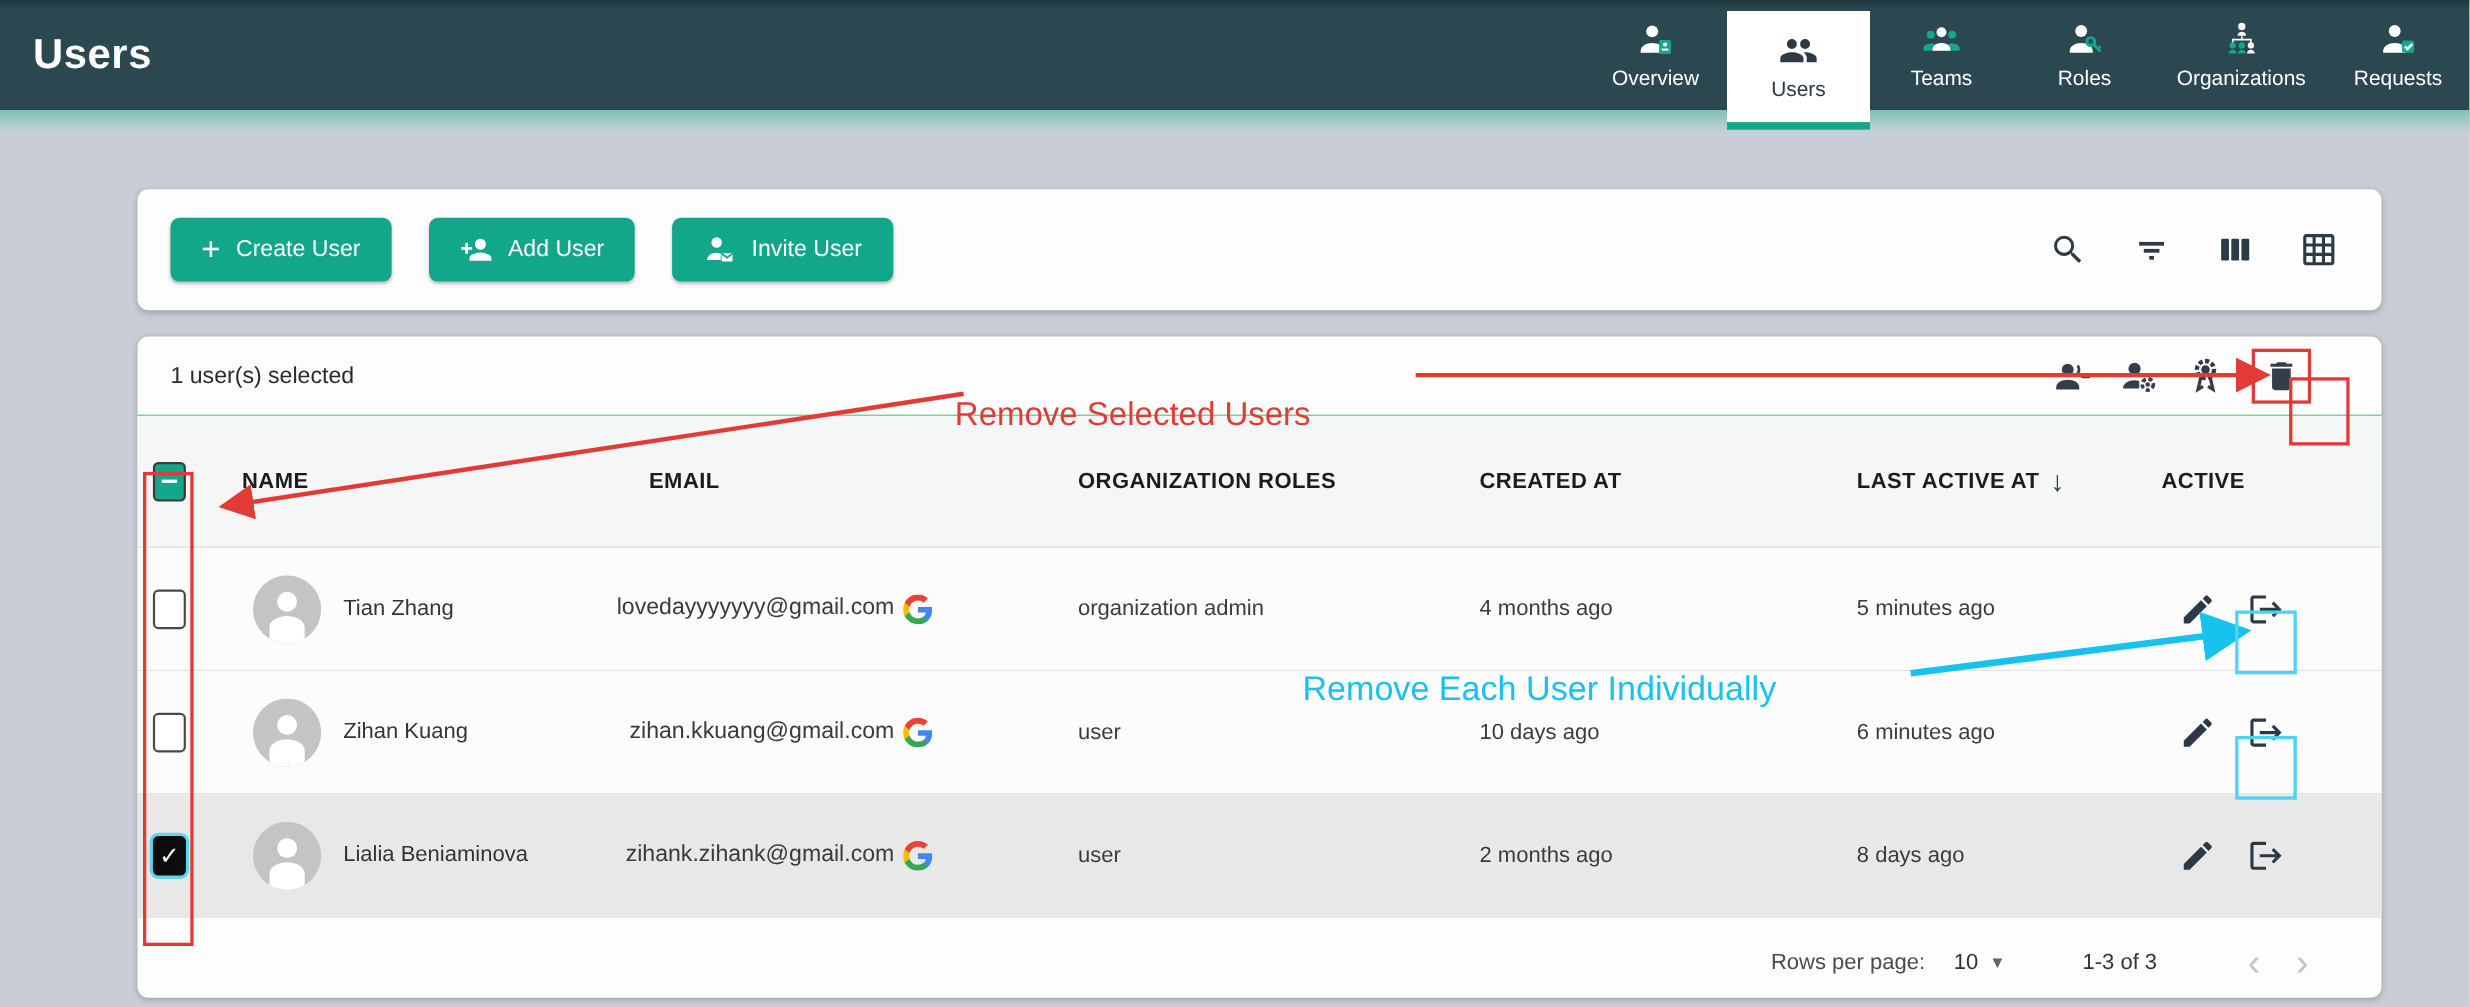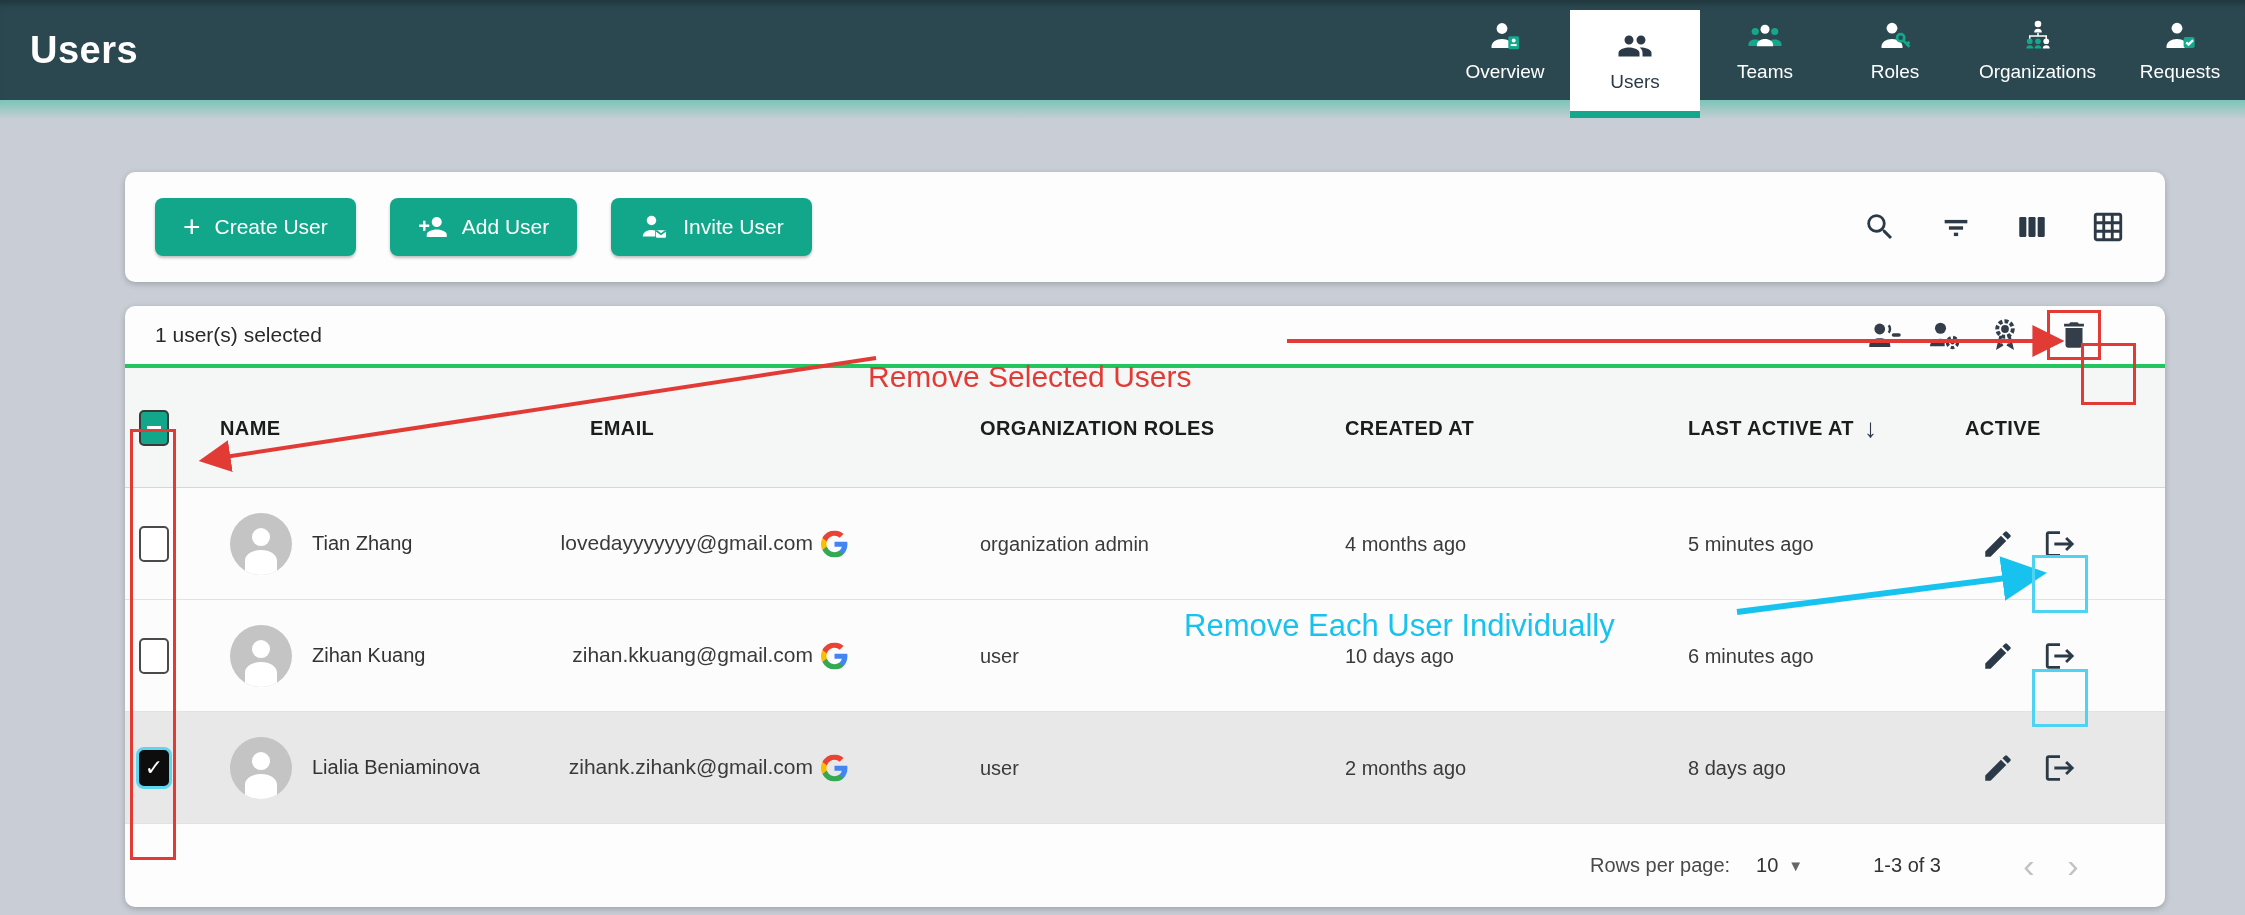--- a/index.html
+++ b/index.html
@@ -28,22 +28,22 @@
     font-family:"Liberation Sans",sans-serif; margin-right:34px; cursor:pointer;
     box-shadow:0 2px 3px rgba(0,0,0,.25); }
   .btn .plus-glyph { font-size:30px; font-weight:400; line-height:1; }
   .btn svg { width:30px; height:30px; }
   .toolbar-icons { margin-left:auto; display:flex; align-items:center; gap:42px; padding-right:10px; }
   .toolbar-icons svg { width:34px; height:34px; cursor:pointer; }
 
   .table-card { top:306px; height:601px; }
 
   
-  .selbar { height:62px; display:flex; align-items:center; padding:0 30px;
-    border-bottom:4px solid #22c55e; }
+  .selbar { height:72px; display:flex; align-items:center; padding:0 30px;
+    border-bottom:1px solid #22c55e; }
   .selbar-text { font-size:21px; color:#2a2a2a; }
   .selbar-icons { margin-left:auto; display:flex; align-items:center; gap:24px; padding-right:34px; }
   .selbar-icons svg { width:36px; height:36px; cursor:pointer; }
   .trash-wrap { border:3px solid #e23b36; padding:5px 7px; display:flex; align-items:center; }
 
   
   .thead { position:relative; height:120px; background:#f5f6f6; border-bottom:1px solid #d6d6d6; }
   .trow { position:relative; height:112px; background:#fcfcfc; border-bottom:1px solid #e2e2e2; }
   .trow.selected { background:#e8e8e8; }
   .cell { position:absolute; top:50%; transform:translateY(-50%); font-size:20px; color:#3b3b3b; }
@@ -64,21 +64,21 @@
     display:flex; align-items:center; justify-content:center; cursor:pointer; }
   .cbx.indeterminate { background:#12a78a; border-color:#3a3a3a; }
   .cbx.indeterminate::after { content:""; width:14px; height:3px; background:#ffffff; }
   .cbx.checked { background:#0d0d0d; border-color:#0d0d0d; color:#fff; font-size:22px;
     box-shadow:0 0 0 3px #5fd6f0; }
 
   .avatar { width:62px; height:62px; }
 
   
   .tfoot { height:82px; display:flex; align-items:center; justify-content:flex-end;
-    padding-right:70px; gap:0; font-size:20px; color:#4a4a4a; }
+    padding-right:50px; gap:0; font-size:20px; color:#4a4a4a; }
   .rpp-label { margin-right:26px; }
   .rpp-select { display:flex; align-items:center; gap:10px; cursor:pointer; margin-right:70px; color:#333; }
   .rpp-caret { font-size:15px; color:#666; }
   .range-text { margin-right:66px; color:#333; }
   .pg-chev { font-size:34px; color:#c2c2c2; width:44px; text-align:center; cursor:pointer; line-height:1; }
 
   
   .overlay-svg { position:absolute; left:0; top:0; z-index:20; pointer-events:none; }
   .anno { position:absolute; z-index:21; pointer-events:none;margin-top:40px; }
   .red-col-box { left:130px; top:389px; width:46px; height:431px; border:3px solid #e23b36; }

